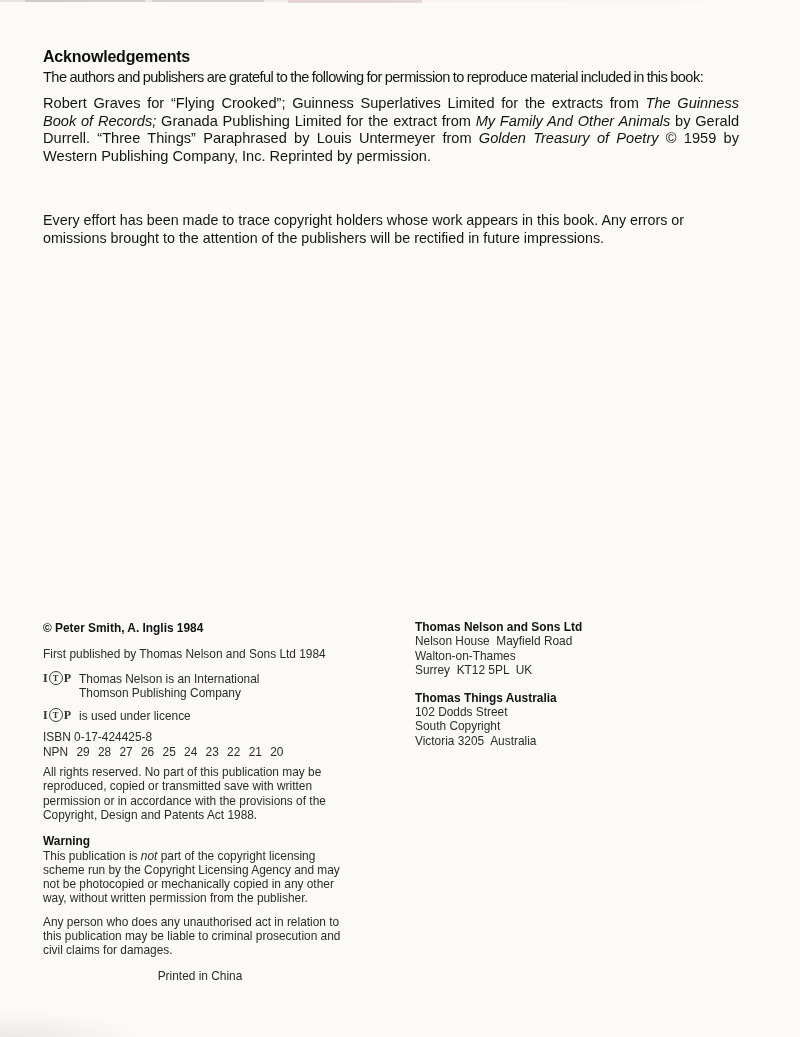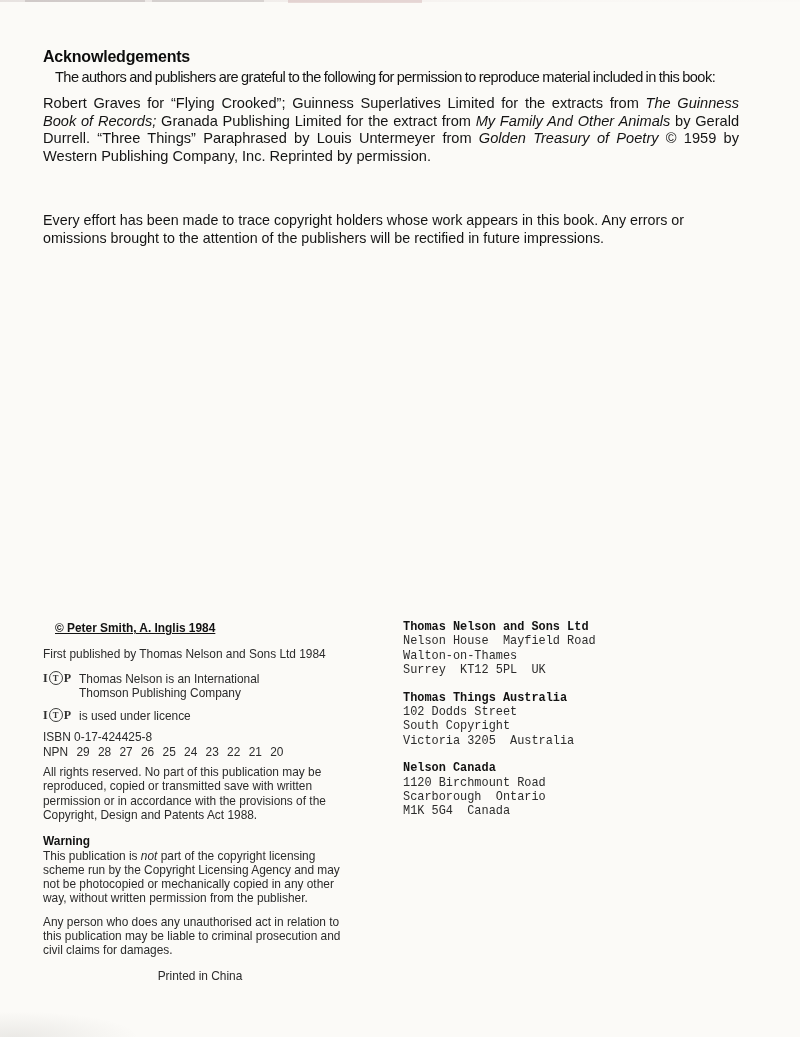--- a/index.html
+++ b/index.html
@@ -15,50 +15,50 @@
         background:linear-gradient(90deg, rgba(185,172,172,.30), rgba(215,200,200,.18) 45%, rgba(230,220,220,.10) 72%, rgba(235,228,228,.06)); }
   .a1 { left:25px; top:0; width:120px; height:2px; background:rgba(158,148,148,.32); }
   .a2 { left:152px; top:0; width:112px; height:2px; background:rgba(150,142,142,.28); }
   .a3 { left:288px; top:0; width:134px; height:3px; background:rgba(203,166,166,.38); }
   .corner-smudge { left:0; bottom:0; width:140px; height:26px;
         background:radial-gradient(ellipse at 10% 100%, rgba(90,85,80,.10), rgba(0,0,0,0) 70%); }
 
   
   .top-section { position:absolute; left:43px; top:48px; width:700px; }
   .ack-title { font-size:16px; font-weight:700; letter-spacing:-0.2px; margin:0 0 3px 0; color:#0d0d0d; }
-  .intro { font-size:14.6px; letter-spacing:-0.55px; word-spacing:-0.6px; margin:0 0 10px 12px; color:#141414; }
+  .intro { font-size:14.6px; letter-spacing:-0.55px; word-spacing:-0.6px; margin:0 0 10px 0; color:#141414; }
   .credits { font-size:14.6px; line-height:17.7px; text-align:justify; margin:0; width:696px; color:#141414; }
   .it { font-style:italic; }
   .notice { font-size:14.3px; line-height:18.3px; margin:45px 0 0 0; width:700px; color:#141414; }
   .calligraphy { font-size:14.3px; margin:26px 0 0 0; color:#202020; }
 
   
   .imprint { position:absolute; left:43px; top:621px; width:314px; font-size:11.9px; line-height:14.3px; color:#2b2b2b; }
   .b { font-weight:700; color:#121212; }
-  .blk-copyright { margin:0 0 12px 12px;text-decoration:underline; }
+  .blk-copyright { margin:0 0 12px 0; }
   .blk-firstpub { margin:0 0 10px 0; }
   .itp-row { display:flex; align-items:flex-start; margin:0 0 9px 0; }
   .itp-row.last { margin-bottom:7px; }
   .itp-logo { font-family:"Liberation Serif","DejaVu Serif",serif; color:#2f2f2f;
               display:inline-flex; align-items:center; flex:0 0 36px; margin-top:-1px; }
   .itp-i, .itp-p { font-size:12px; font-weight:600; }
   .itp-t { display:inline-flex; align-items:center; justify-content:center;
            width:12px; height:12px; border:1.2px solid #3a3a3a; border-radius:50%;
            font-size:8.5px; font-weight:600; margin:0 1px; }
   .blk-isbn { margin:0 0 6px 0; }
   .npn { word-spacing:5px; }
   .blk-rights { margin:0 0 12px 0; }
   .blk-warning { margin:0 0 9px 0; }
   .warning-title { font-weight:700; color:#121212; }
   .blk-liability { margin:0 0 11px 0; }
   .blk-printed { margin:0;text-align:center; }
 
   
   .addresses { position:absolute; left:403px; top:620px; width:250px; font-size:11.9px; line-height:14.4px; color:#2b2b2b; }
-  .addr-block { margin:0 0 13px 0;font-family:Liberation Mono, monospace; }
+  .addr-block { margin:0 0 13px 12px; }
   .addr-name { font-weight:700; color:#121212; }
   .addr-line { white-space:pre-wrap; }
 </style>
 </head>
 <body>
 
 <div class="artifact a0"></div>
 <div class="artifact a1"></div>
 <div class="artifact a2"></div>
 <div class="artifact a3"></div>
@@ -115,19 +115,13 @@
     <div class="addr-line">Nelson House  Mayfield Road</div>
     <div class="addr-line">Walton-on-Thames</div>
     <div class="addr-line">Surrey  KT12 5PL  UK</div>
   </div>
   <div class="addr-block">
     <div class="addr-name">Thomas Things Australia</div>
     <div class="addr-line">102 Dodds Street</div>
     <div class="addr-line">South Copyright</div>
     <div class="addr-line">Victoria 3205  Australia</div>
   </div>
-  <div class="addr-block">
-    <div class="addr-name">Nelson Canada</div>
-    <div class="addr-line">1120 Birchmount Road</div>
-    <div class="addr-line">Scarborough  Ontario</div>
-    <div class="addr-line">M1K 5G4  Canada</div>
-  </div>
 </div>
 
 </body></html>

